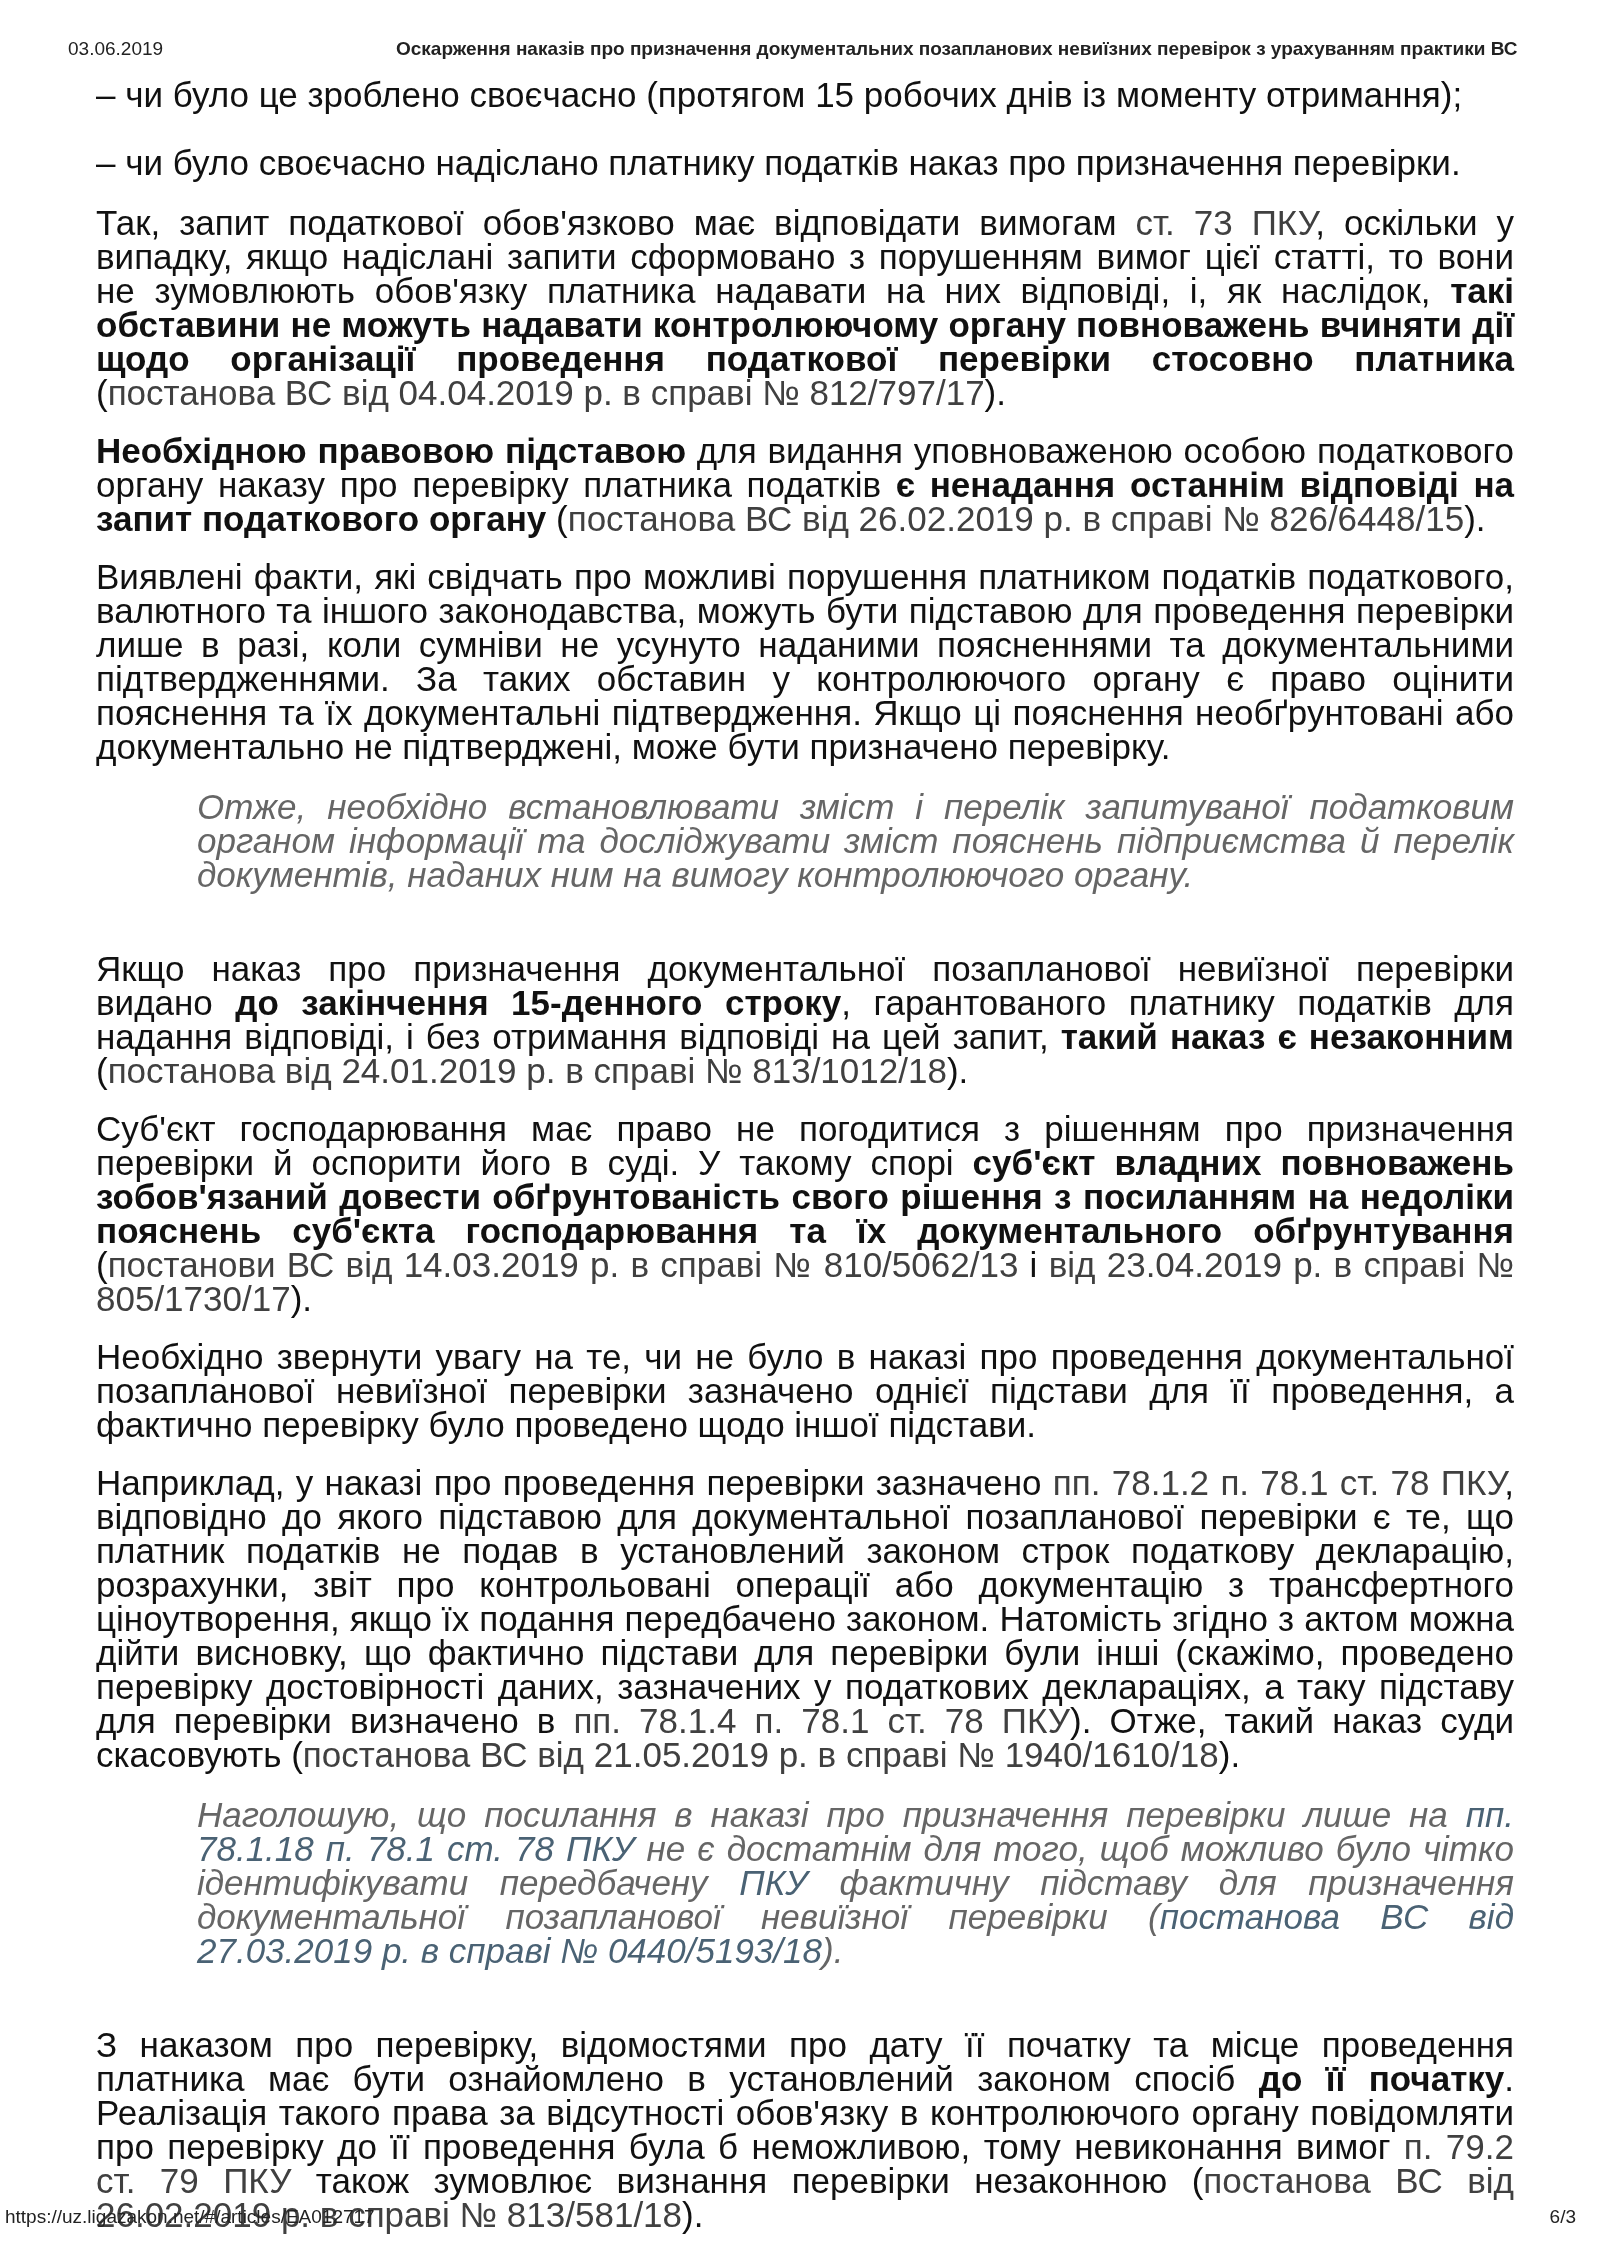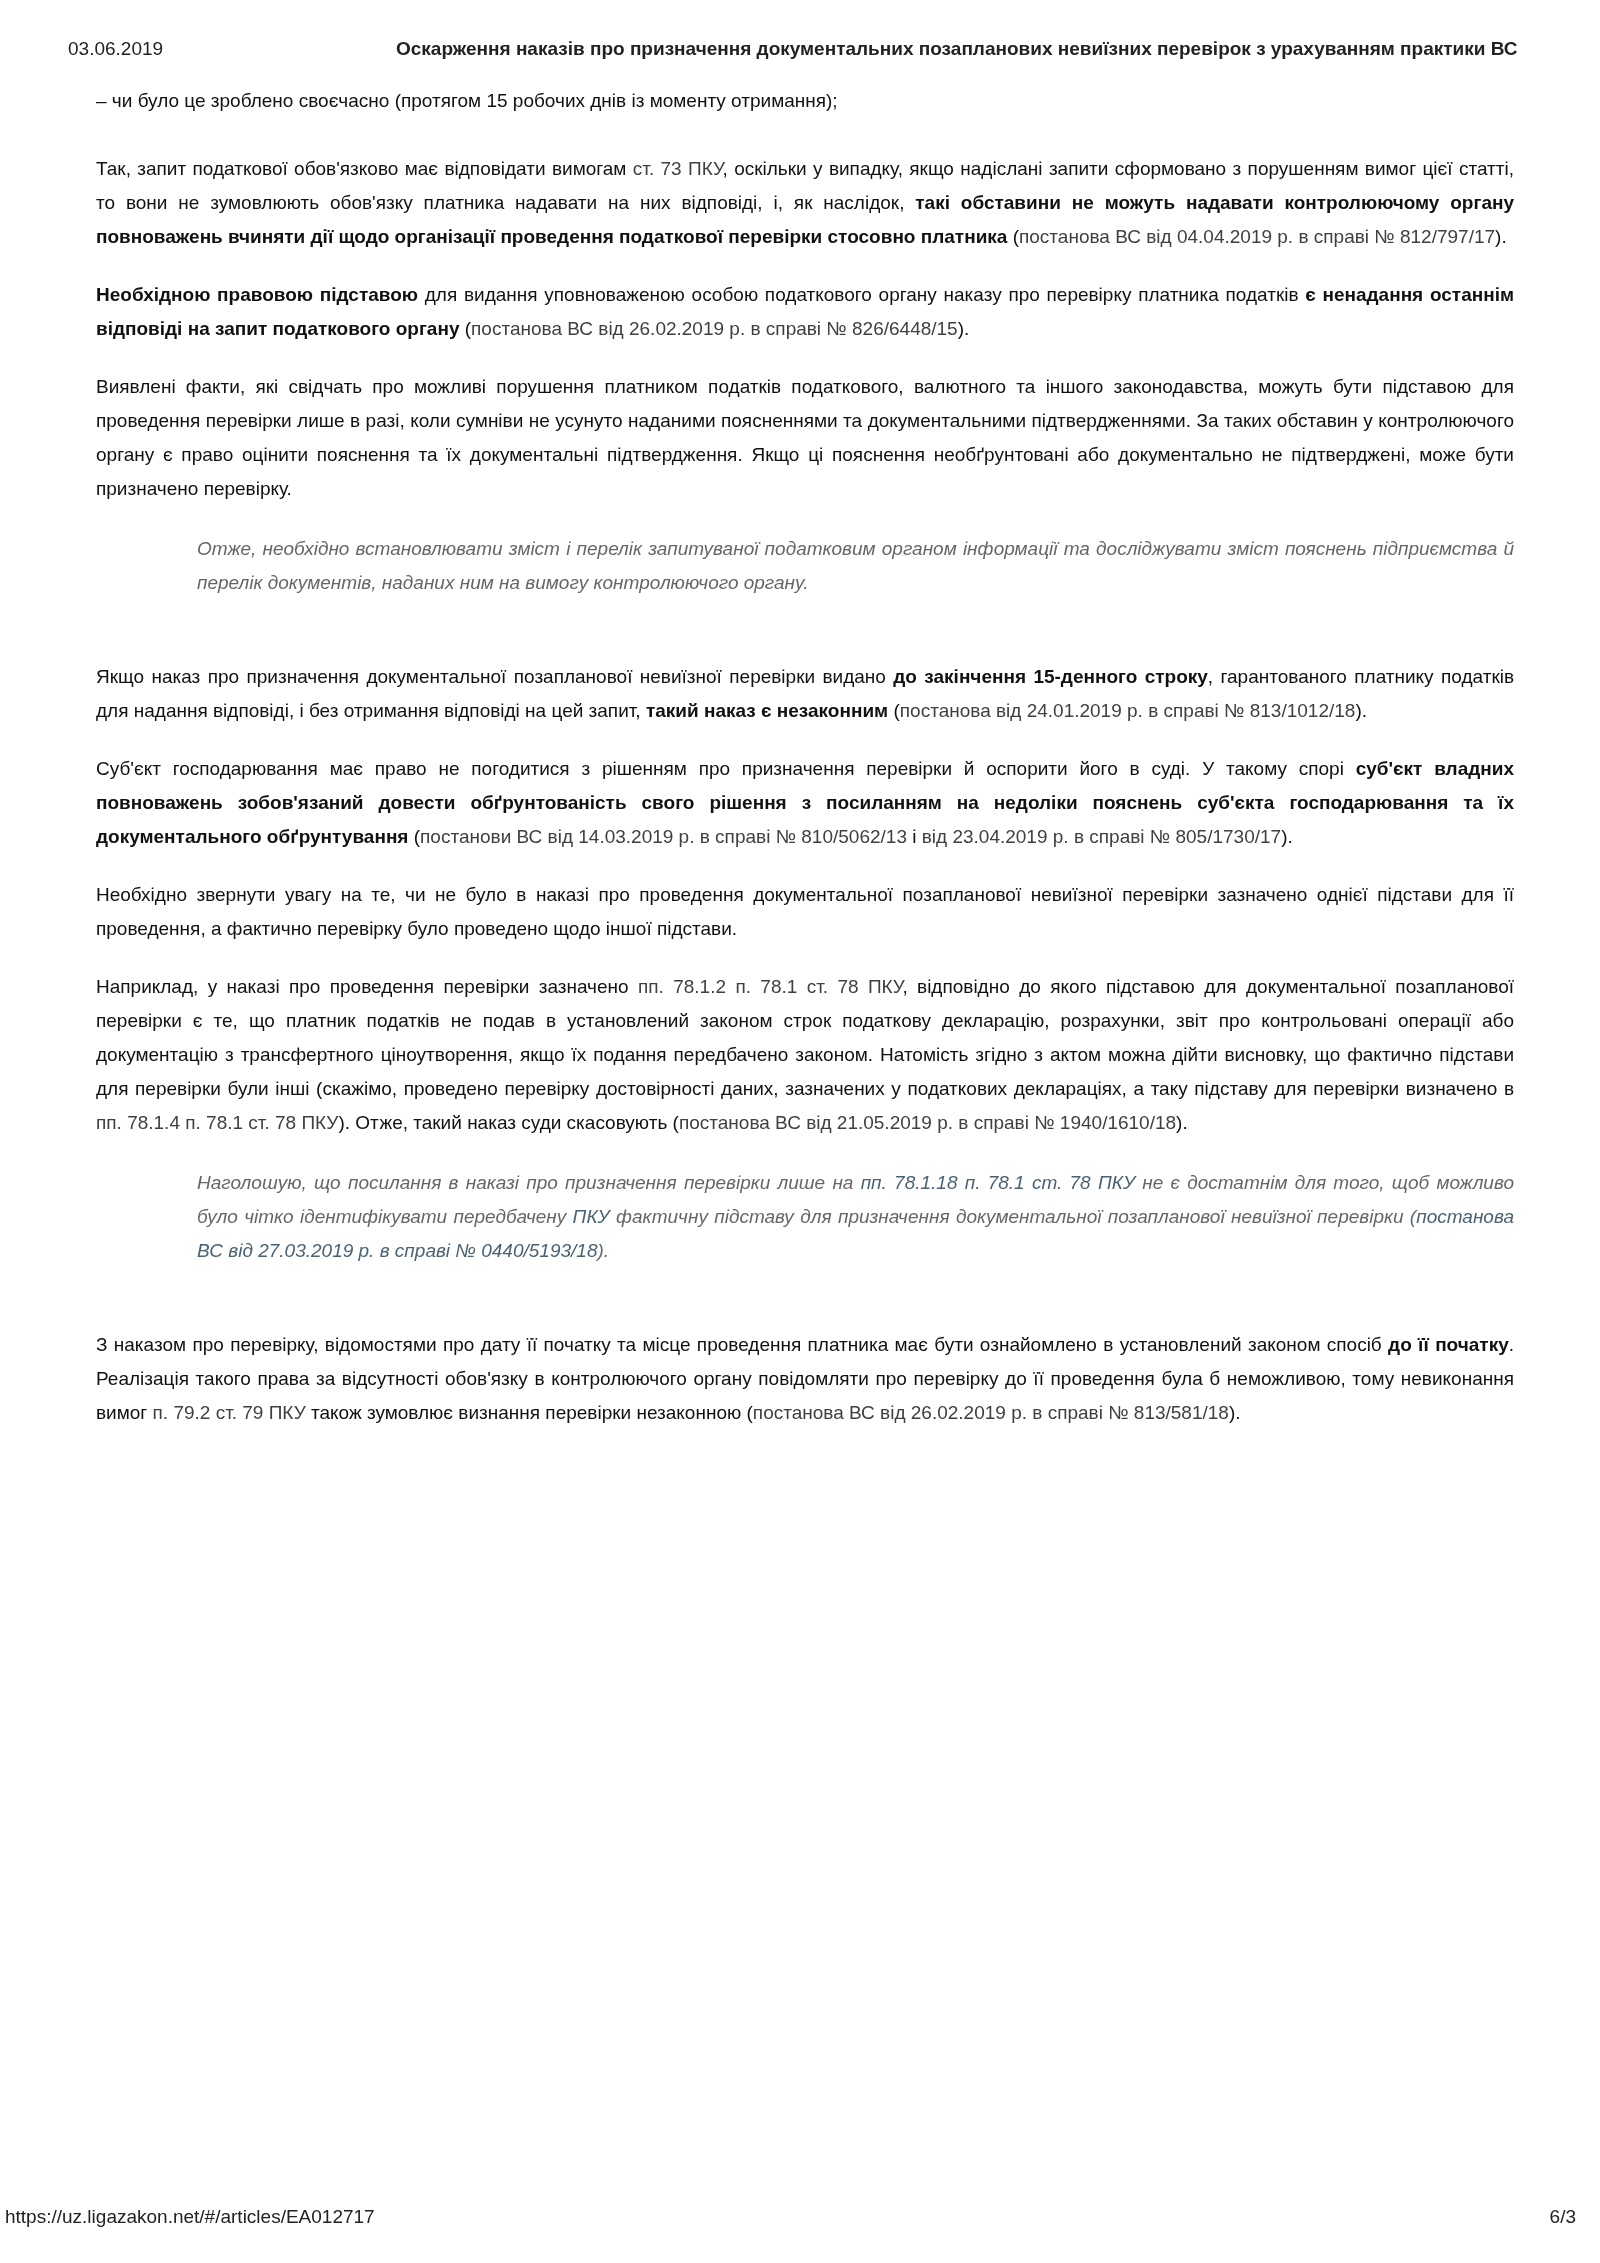--- a/index.html
+++ b/index.html
@@ -14,22 +14,22 @@
     display: flex;
   }
   .print-header .date { width: 230px; margin-left: 44px; }
   .print-header .title { flex: 1; text-align: left; padding-left: 98px; font-weight: bold; }
   .print-footer {
     position: absolute; top: 2206px; left: 5px; right: 24px;
     font-size: 19px; color: #222;
     display: flex; justify-content: space-between;
   }
   .content {
-    position: absolute; top: 84px; left: 96px; width: 1418px;
-    font-size: 19px; line-height: 34px;
+    position: absolute; top: 78px; left: 96px; width: 1418px;
+    font-size: 35px; line-height: 34px;
   }
   .content p { margin: 0 0 24px 0; text-align: justify; }
   .content p.item { margin-bottom: 34px; text-align: left; }
   .content b { font-weight: bold; }
   a.ref { color: #404040; text-decoration: none; }
   .quote {
     margin: 0 0 60px 0; padding-left: 101px;
     font-style: italic; color: #666666; text-align: justify;
   }
   .quote a.ref { color: #4a6274; }
@@ -37,20 +37,21 @@
 </head>
 <body>
 
 <div class="print-header">
   <span class="date">03.06.2019</span>
   <span class="title">Оскарження наказів про призначення документальних позапланових невиїзних перевірок з урахуванням практики ВС</span>
 </div>
 
 <div class="content">
   <p class="item">– чи було це зроблено своєчасно (протягом 15 робочих днів із моменту отримання);</p>
+  <p class="item" style="margin-bottom:26px">– чи було своєчасно надіслано платнику податків наказ про призначення перевірки.</p>
 
   <p><span>Так, запит податкової обов'язково має відповідати вимогам </span><a class="ref">ст. 73 ПКУ</a><span>, оскільки у випадку, якщо надіслані запити сформовано з порушенням вимог цієї статті, то вони не зумовлюють обов'язку платника надавати на них відповіді, і, як наслідок, </span><b>такі обставини не можуть надавати контролюючому органу повноважень вчиняти дії щодо організації проведення податкової перевірки стосовно платника</b><span> (</span><a class="ref">постанова ВС від 04.04.2019 р. в справі № 812/797/17</a><span>).</span></p>
 
   <p><b>Необхідною правовою підставою</b><span> для видання уповноваженою особою податкового органу наказу про перевірку платника податків </span><b>є ненадання останнім відповіді на запит податкового органу</b><span> (</span><a class="ref">постанова ВС від 26.02.2019 р. в справі № 826/6448/15</a><span>).</span></p>
 
   <p style="margin-bottom:26px">Виявлені факти, які свідчать про можливі порушення платником податків податкового, валютного та іншого законодавства, можуть бути підставою для проведення перевірки лише в разі, коли сумніви не усунуто наданими поясненнями та документальними підтвердженнями. За таких обставин у контролюючого органу є право оцінити пояснення та їх документальні підтвердження. Якщо ці пояснення необґрунтовані або документально не підтверджені, може бути призначено перевірку.</p>
 
   <div class="quote">Отже, необхідно встановлювати зміст і перелік запитуваної податковим органом інформації та досліджувати зміст пояснень підприємства й перелік документів, наданих ним на вимогу контролюючого органу.</div>
 
   <p><span>Якщо наказ про призначення документальної позапланової невиїзної перевірки видано </span><b>до закінчення 15-денного строку</b><span>, гарантованого платнику податків для надання відповіді, і без отримання відповіді на цей запит, </span><b>такий наказ є незаконним</b><span> (</span><a class="ref">постанова від 24.01.2019 р. в справі № 813/1012/18</a><span>).</span></p>

